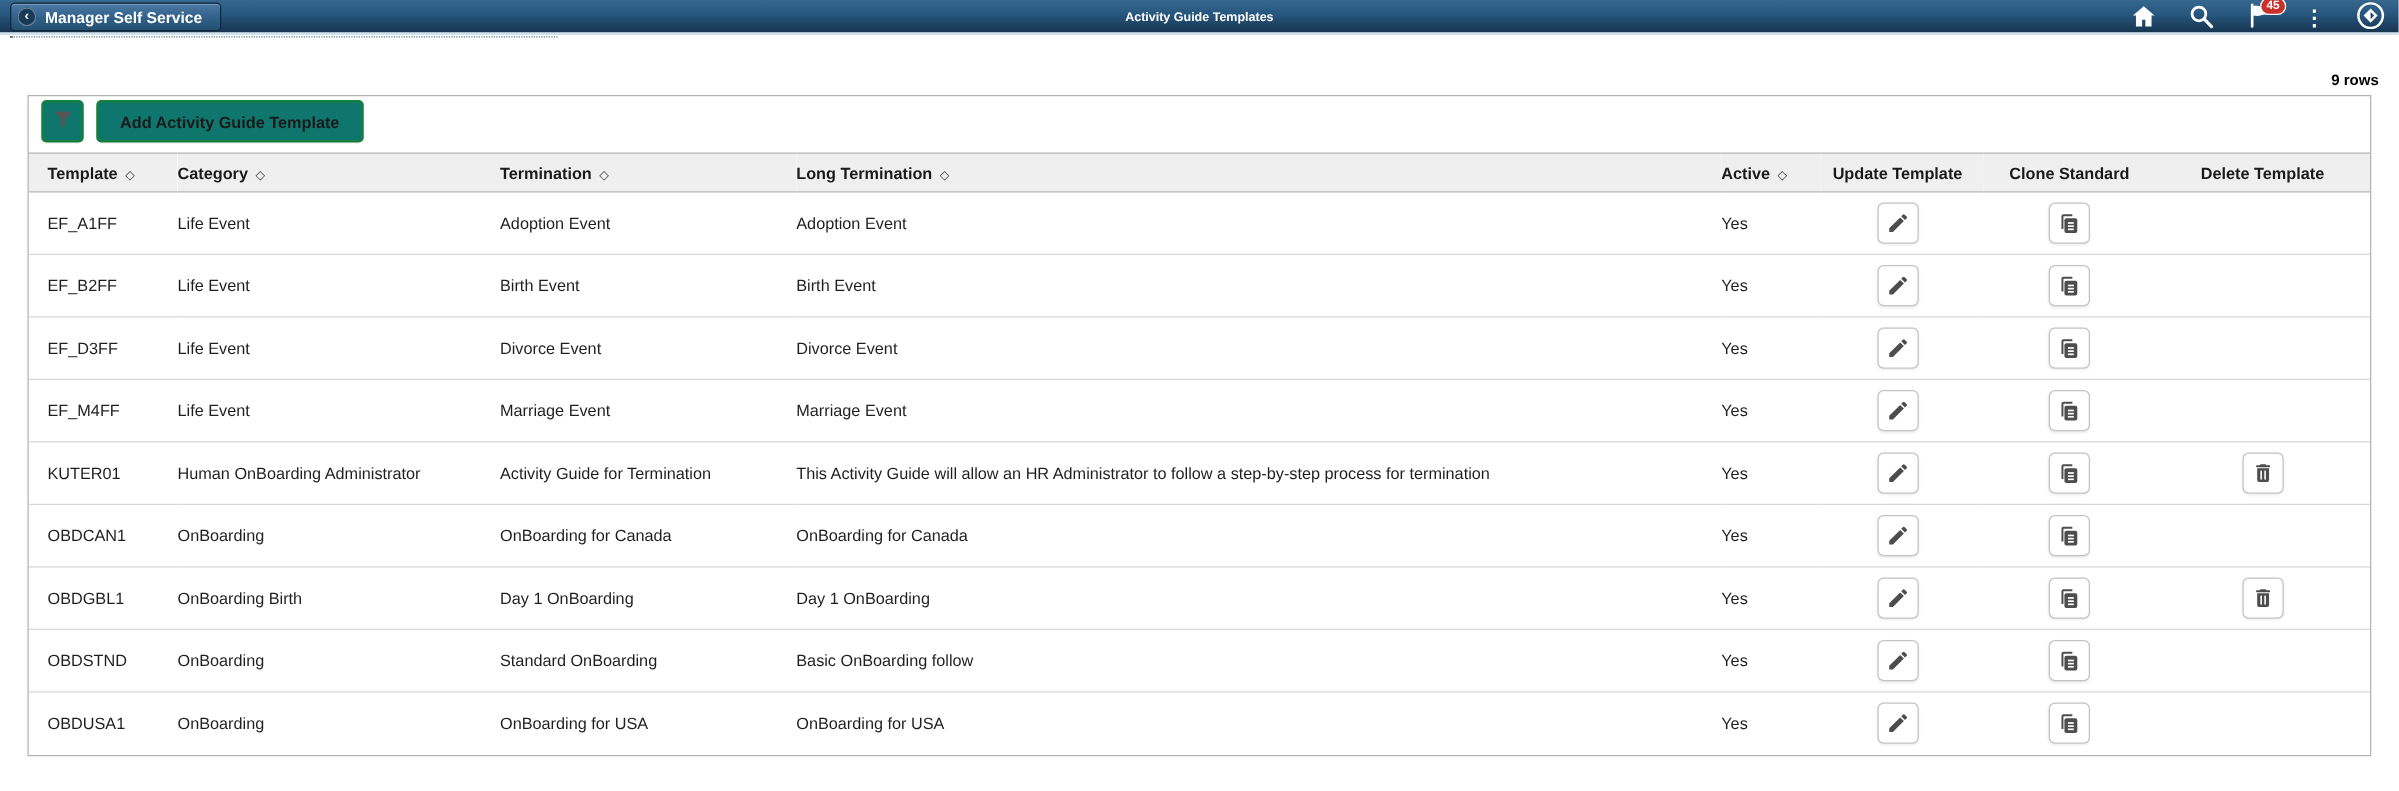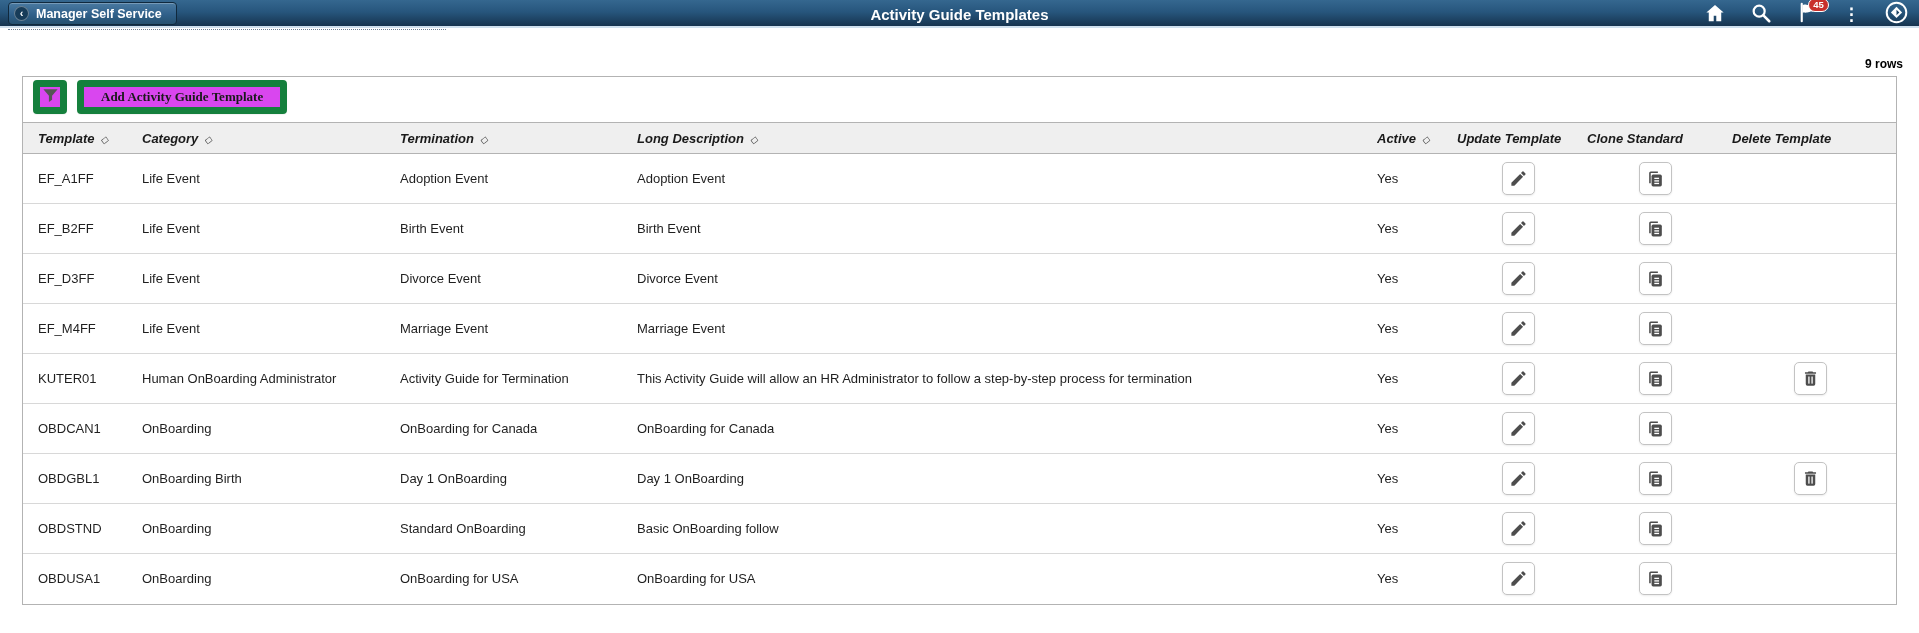--- a/index.html
+++ b/index.html
@@ -22,21 +22,21 @@
   }
   .back-chevron {
     width:15px; height:15px; border-radius:50%;
     background:#173c59; color:#fff; font-size:11px; font-weight:bold;
     display:flex; align-items:center; justify-content:center; line-height:1;
     box-shadow:inset 0 0 0 1px rgba(255,255,255,.35);
   }
   .topbar-title {
     position:absolute; left:0; right:0; top:0; height:28px;
     display:flex; align-items:center; justify-content:center;
-    color:#fff; font-size:15px; font-weight:bold; pointer-events:none;
+    color:#fff; font-size:10px; font-weight:bold; pointer-events:none;
   }
   .topbar-icons {
     position:absolute; right:10px; top:0; height:28px;
     display:flex; align-items:center; gap:24px;
   }
   .icon-btn { position:relative; background:none; border:none; cursor:pointer;
               display:flex; align-items:center; justify-content:center; height:24px; }
   .badge {
     position:absolute; top:-4px; left:12px; min-width:21px; height:14px;
     background:#c9302c; border:1.5px solid #fff; border-radius:8px;
@@ -48,36 +48,35 @@
                 border-top:1px dotted #6b7f93; }
 
   
   .rowcount { text-align:right; margin:29px 16px 5px 0;
               font-size:12px; font-weight:bold; color:#000; }
 
   
   .grid-card { margin:0 22px; border:1px solid #b3b3b3; background:#fff; }
   .grid-toolbar { display:flex; align-items:flex-start; gap:10px; padding:3px 0 8px 10px; }
   .tool-btn {
-    height:34px; background:#d946ef; border:7px solid #15803d; border-radius:4px;
+    height:34px; background:#0f766e; border:2px solid #15803d; border-radius:4px;
     display:flex; align-items:center; justify-content:center; cursor:pointer;
     box-shadow:0 1px 1px rgba(0,0,0,.05);
-    font-family:Liberation Serif, serif;
   }
   .filter-btn { width:34px; }
   .add-btn { padding:0 17px; font-size:13px; font-weight:bold; color:#1a1a1a; }
 
   table { width:100%; border-collapse:collapse; table-layout:fixed; }
   thead th {
     background:#efefef; height:31px;
     border-top:1px solid #b3b3b3; border-bottom:1px solid #b3b3b3;
     font-size:13px; font-weight:bold; color:#1a1a1a; text-align:left;
-    padding:0 8px 0 0; white-space:nowrap; overflow:hidden;font-style:italic;
-  }
-  thead th.c-center { }
+    padding:0 8px 0 0; white-space:nowrap; overflow:hidden;
+  }
+  thead th.c-center { text-align:center; }
   thead th:first-child, tbody td:first-child { padding-left:15px; }
   .sort-glyph { font-size:10px; color:#444; margin-left:6px; font-weight:normal; }
 
   tbody td {
     height:50px; border-bottom:1px solid #d8d8d8;
     font-size:13px; color:#1f1f1f; padding:0 8px 0 0;
     white-space:nowrap; overflow:hidden; vertical-align:middle;
   }
   tbody tr:last-child td { border-bottom:none; }
   tbody td.c-center { text-align:center; }
@@ -165,21 +164,21 @@
         <col style="width:80px">
         <col style="width:130px">
       <col style="width:145px">
         <col style="width:164px">
     </colgroup>
     <thead>
         <tr id="header-row">
           <th><span>Template</span><span class="sort-glyph">◇</span></th>
           <th><span>Category</span><span class="sort-glyph">◇</span></th>
           <th><span>Termination</span><span class="sort-glyph">◇</span></th>
-          <th><span>Long Description</span><span class="sort-glyph">◇</span></th>
+          <th><span>Long Termination</span><span class="sort-glyph">◇</span></th>
           <th><span>Active</span><span class="sort-glyph">◇</span></th>
           <th class="c-center"><span>Update Template</span></th>
           <th class="c-center"><span>Clone Standard</span></th>
           <th class="c-center"><span>Delete Template</span></th>
         </tr>
       </thead>
     <tbody id="body-rows">
         <tr>
           <td>EF_A1FF</td>
           <td>Life Event</td>

